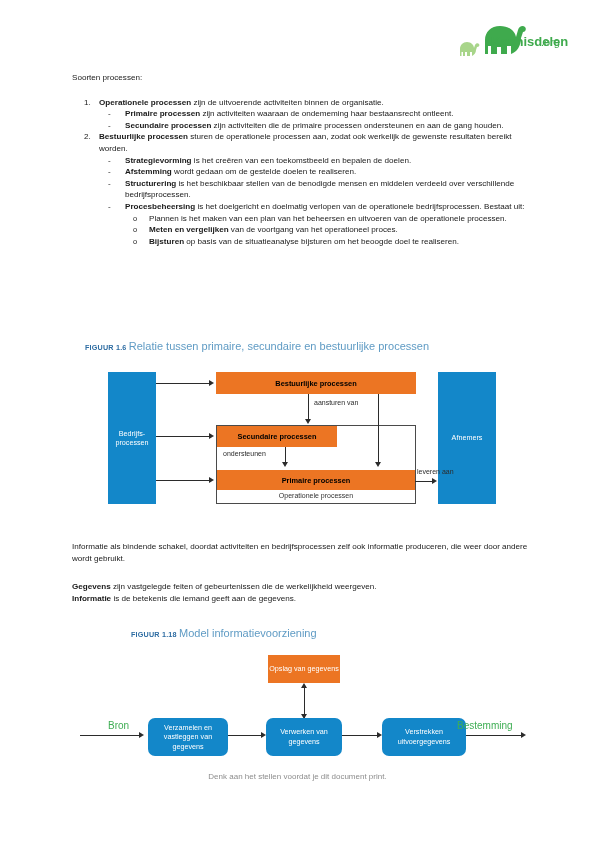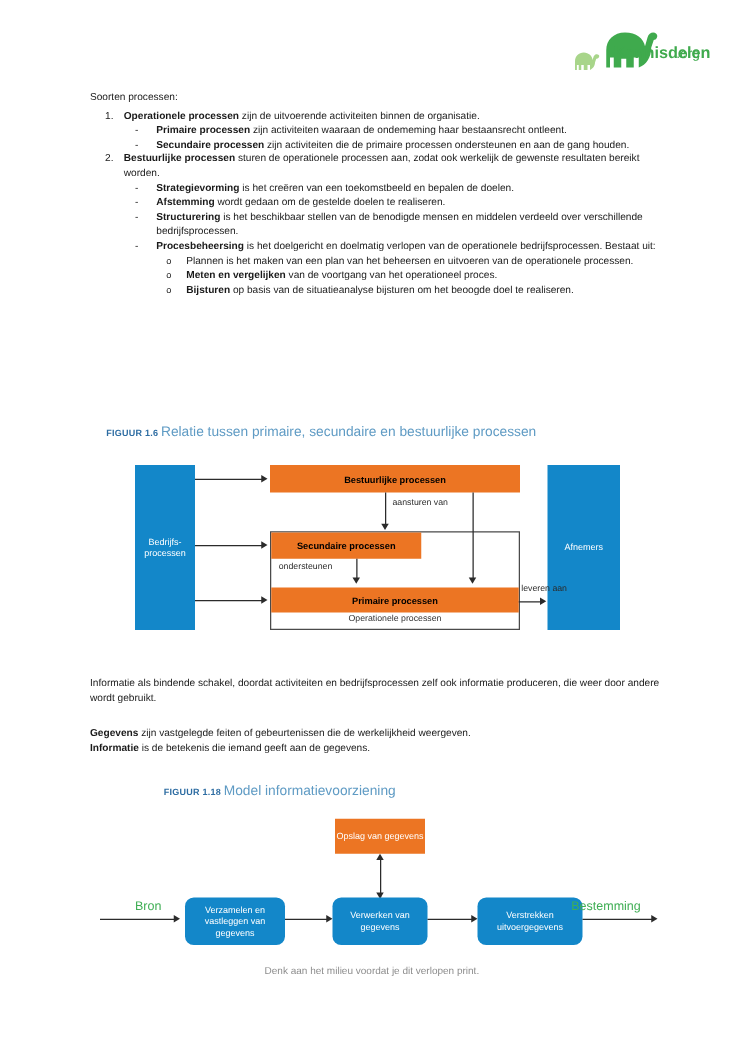--- a/index.html
+++ b/index.html
@@ -12,21 +12,21 @@
     overflow:hidden;
   }
   .page{position:relative;width:595px;height:730px;}
 
   
   .logo{position:absolute;left:455px;top:18px;width:120px;height:42px;}
   .logo svg{display:block;}
 
   
   .content{position:absolute;left:72px;top:72px;width:462px;}
-  .intro{font-size:8.1px;line-height:11.6px;margin-bottom:3px;}
+  .intro{font-size:8.1px;line-height:11.6px;margin-bottom:13px;}
 
   ol.lvl1{list-style:none;margin:0;padding:0;}
   ol.lvl1>li{
     position:relative;padding-left:27px;font-size:8.1px;line-height:11.6px;
     margin-top:0px;
   }
   ol.lvl1>li>.num{position:absolute;left:12px;top:0;width:14px;font-size:8.1px;}
   ul.lvl2{list-style:none;margin:0;padding:0;}
   ul.lvl2>li{
     position:relative;padding-left:26px;font-size:8.1px;line-height:11.6px;
@@ -263,15 +263,15 @@
 
     <div class="rbox" style="left:304px;top:66px;width:84px;height:38px;">
       <span>Verstrekken uitvoergegevens</span>
     </div>
 
     <div class="hline" style="left:388px;top:83px;width:58px;"></div>
     <div class="arrowR" style="left:443px;top:79.8px;"></div>
     <div class="greenlbl" style="left:379px;top:68px;">Bestemming</div>
   </div>
 
-  <div class="footer">Denk aan het milieu voordat je dit verlopen print.</div>
+  <div class="footer">Denk aan het stellen voordat je dit document print.</div>
 
 </div>
 
 </body></html>

